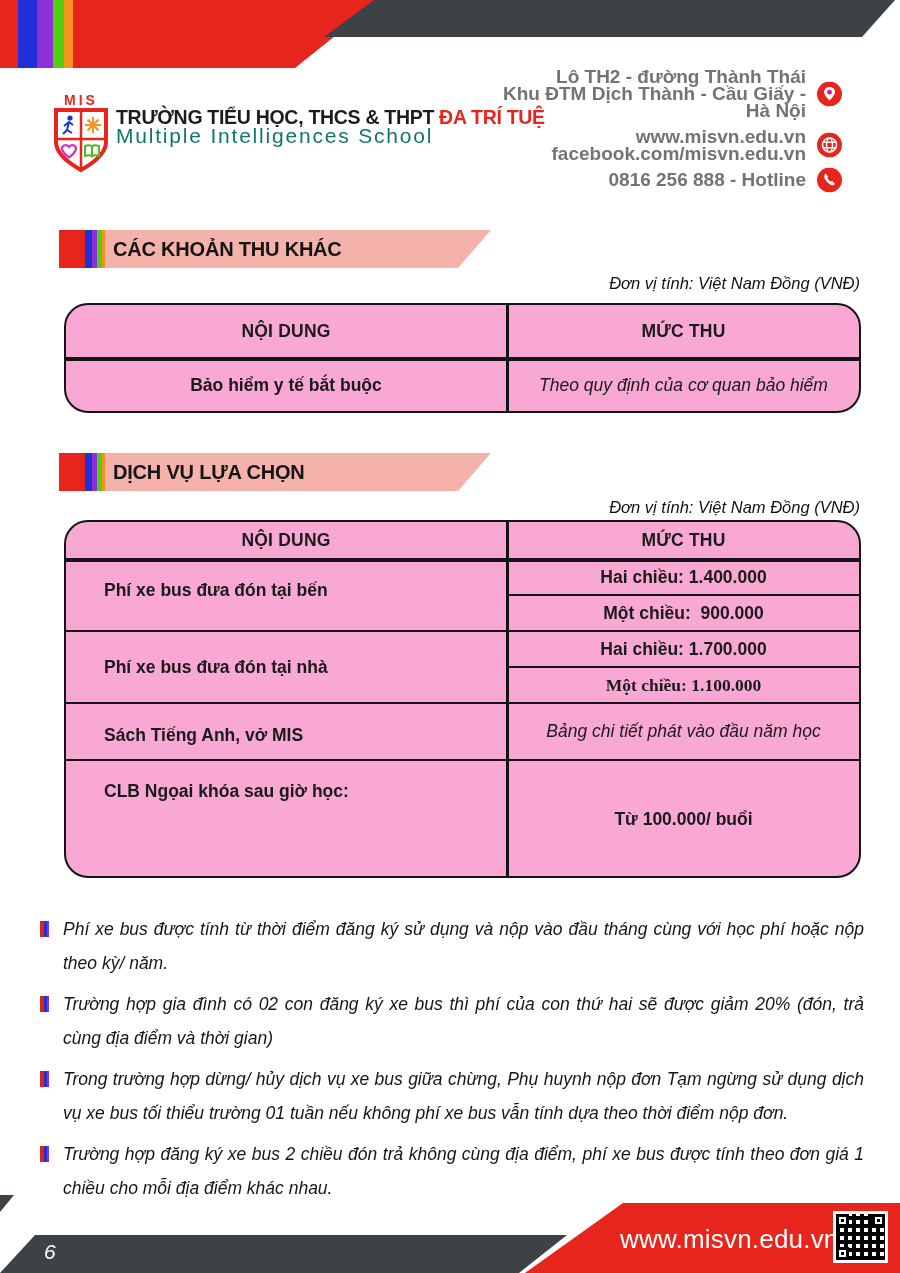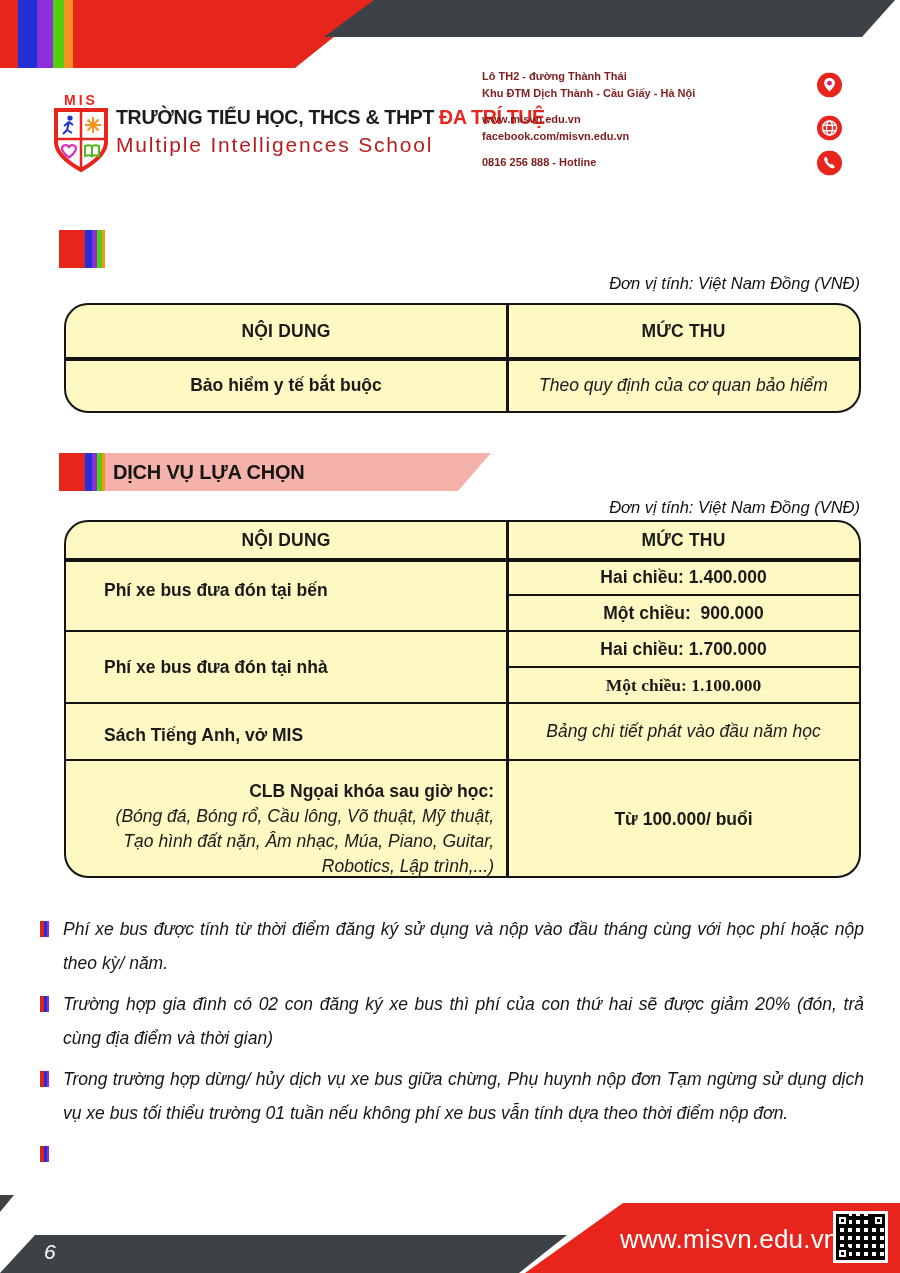--- a/index.html
+++ b/index.html
@@ -15,34 +15,34 @@
   .band-red-top { left:0; top:0; width:380px; height:68px; background:var(--red);
     clip-path:polygon(0 0,100% 0,calc(100% - 85px) 100%,0 100%); }
   .stripe { top:0; height:68px; }
   .band-dark-top { left:324px; top:0; width:571px; height:37px; background:var(--dark);
     clip-path:polygon(50px 0,100% 0,calc(100% - 33px) 100%,0 100%); }
 
   
   .logo { left:52px; top:92px; width:58px; height:86px; }
   .school-vn { left:116px; top:106px; font-size:19.5px; font-weight:bold; letter-spacing:-0.3px; color:#1c1c1c; white-space:nowrap; }
   .school-vn .red { color:var(--red); }
-  .school-en { left:116px; top:133px; font-size:21px; letter-spacing:1.8px; color:#b91c1c; white-space:nowrap; }
-  .contact { right:58px; top:68px; width:360px; text-align:left; font-size:11px; font-weight:bold; line-height:17px; color:#7f1d1d; }
+  .school-en { left:116px; top:124px; font-size:21px; letter-spacing:1.8px; color:#0f766e; white-space:nowrap; }
+  .contact { right:58px; top:68px; width:360px; text-align:right; font-size:19px; font-weight:bold; line-height:17px; color:#737373; }
   .contact-row { position:relative; padding-right:36px; margin-bottom:9px; }
   .contact-icon { position:absolute; right:0; top:50%; transform:translateY(-50%); width:25px; height:25px; }
 
   
   .sec-stripes { left:59px; width:46px; height:38px; }
   .sec-banner { left:105px; width:386px; height:38px; background:var(--pink);
     clip-path:polygon(0 0,100% 0,calc(100% - 33px) 100%,0 100%); display:flex; align-items:center; }
   .sec-title { font-size:20px; font-weight:bold; color:#141414; padding-left:8px; letter-spacing:-0.2px; }
   .unit-note { right:40px; width:500px; text-align:right; font-size:16.5px; font-style:italic; color:#111; }
 
   
-  .tbl { left:64px; width:797px; border:2.5px solid #141414; border-radius:24px; overflow:hidden; background:#fef9c3; }
+  .tbl { left:64px; width:797px; border:2.5px solid #141414; border-radius:24px; overflow:hidden; background:#f9a8d4; }
   .tbl .cell { position:absolute; display:flex; align-items:center; }
   .tbl .center { justify-content:center; text-align:center; }
   .hdr { font-size:17.5px; font-weight:bold; letter-spacing:0.2px; }
   .bold-cell { font-size:17.5px; font-weight:bold; }
   .ital-cell { font-size:17.5px; font-style:italic; }
   .vline { position:absolute; width:2.5px; background:#141414; }
   .hline { position:absolute; height:2px; background:#141414; left:0; right:0; }
   .hline.thick { height:4px; }
 
   
@@ -133,20 +133,23 @@
     </div>
   </div>
 
   <svg class="abs sec-stripes" style="top:230px;" viewBox="0 0 46 38" preserveAspectRatio="none">
     <rect x="0" width="26" height="38" fill="#e7251d"></rect>
       <rect x="26" width="7" height="38" fill="#2130d6"></rect>
       <rect x="33" width="5" height="38" fill="#8e30d8"></rect>
       <rect x="38" width="5" height="38" fill="#52cf0e"></rect>
       <rect x="43" width="3" height="38" fill="#f6921e"></rect>
   </svg>
+  <div class="abs sec-banner" style="top:230px;">
+    <div class="sec-title">CÁC KHOẢN THU KHÁC</div>
+  </div>
   <div class="abs unit-note" style="top:274px;">Đơn vị tính: Việt Nam Đồng (VNĐ)</div>
 
   <div class="abs tbl" style="top:303px;height:110px;">
     <div class="vline" style="left:440px;top:0;bottom:0;"></div>
     <div class="hline thick" style="top:52px;"></div>
     <div class="cell center hdr" style="left:0;top:0;width:440px;height:52px;">NỘI DUNG</div>
     <div class="cell center hdr" style="left:442px;top:0;right:0;height:52px;">MỨC THU</div>
     <div class="cell center bold-cell" style="left:0;top:56px;width:440px;height:49px;">Bảo hiểm y tế bắt buộc</div>
     <div class="cell center ital-cell" style="left:442px;top:56px;right:0;height:49px;">Theo quy định của cơ quan bảo hiểm</div>
   </div>
@@ -181,32 +184,31 @@
     <div class="cell center bold-cell" style="left:442px;top:38px;right:0;height:34px;white-space:pre;">Hai chiều: 1.400.000</div>
     <div class="cell center bold-cell" style="left:442px;top:74px;right:0;height:34px;white-space:pre;text-align:right;">Một chiều:  900.000</div>
 
     <div class="cell bold-cell" style="left:38px;top:110px;width:395px;height:70px;">Phí xe bus đưa đón tại nhà</div>
     <div class="cell center bold-cell" style="left:442px;top:110px;right:0;height:34px;white-space:pre;">Hai chiều: 1.700.000</div>
     <div class="cell center bold-cell" style="left:442px;top:146px;right:0;height:34px;white-space:pre;font-family:Liberation Serif, serif;">Một chiều: 1.100.000</div>
 
     <div class="cell bold-cell" style="left:38px;top:182px;width:395px;height:62px;">Sách Tiếng Anh, vở MIS</div>
     <div class="cell center ital-cell" style="left:442px;top:182px;right:0;height:55px;">Bảng chi tiết phát vào đầu năm học</div>
 
-    <div class="cell" style="left:38px;top:241px;width:390px;height:112px;display:block;padding-top:16px;text-align:right;">
+    <div class="cell" style="left:38px;top:241px;width:390px;height:112px;display:block;padding-top:16px;">
       <div class="bold-cell" style="line-height:25px;">CLB Ngọai khóa sau giờ học:</div>
-      <div class="ital-cell" style="line-height:25px;">(Bóng đá, Bóng rổ, Cầu lông, Võ thuật, Mỹ thuật, Tạo hình đất nặn, Âm nhạc, Múa, Piano, Guitar, Robotics, Lập trình,...)</div>
     </div>
     <div class="cell center bold-cell" style="left:442px;top:241px;right:0;height:112px;">Từ 100.000/ buổi</div>
   </div>
 
   <div class="abs notes">
     <div class="note"><span class="flag"></span><span>Phí xe bus được tính từ thời điểm đăng ký sử dụng và nộp vào đầu tháng cùng với học phí hoặc nộp theo kỳ/ năm.</span></div>
     <div class="note"><span class="flag"></span><span>Trường hợp gia đình có 02 con đăng ký xe bus thì phí của con thứ hai sẽ được giảm 20% (đón, trả cùng địa điểm và thời gian)</span></div>
     <div class="note"><span class="flag"></span><span>Trong trường hợp dừng/ hủy dịch vụ xe bus giữa chừng, Phụ huynh nộp đơn Tạm ngừng sử dụng dịch vụ xe bus tối thiểu trường 01 tuần nếu không phí xe bus vẫn tính dựa theo thời điểm nộp đơn.</span></div>
-    <div class="note"><span class="flag"></span></div>
+    <div class="note"><span class="flag"></span><span>Trường hợp đăng ký xe bus 2 chiều đón trả không cùng địa điểm, phí xe bus được tính theo đơn giá 1 chiều cho mỗi địa điểm khác nhau.</span></div>
   </div>
 
   <div class="abs corner-tri"></div>
   <div class="abs band-dark-bot"></div>
   <div class="abs page-num">6</div>
   <div class="abs band-red-bot"></div>
   <div class="abs footer-site">www.misvn.edu.vn</div>
   <div class="abs qr">
     <div class="qr-inner">
       <div class="finder f1"></div>

